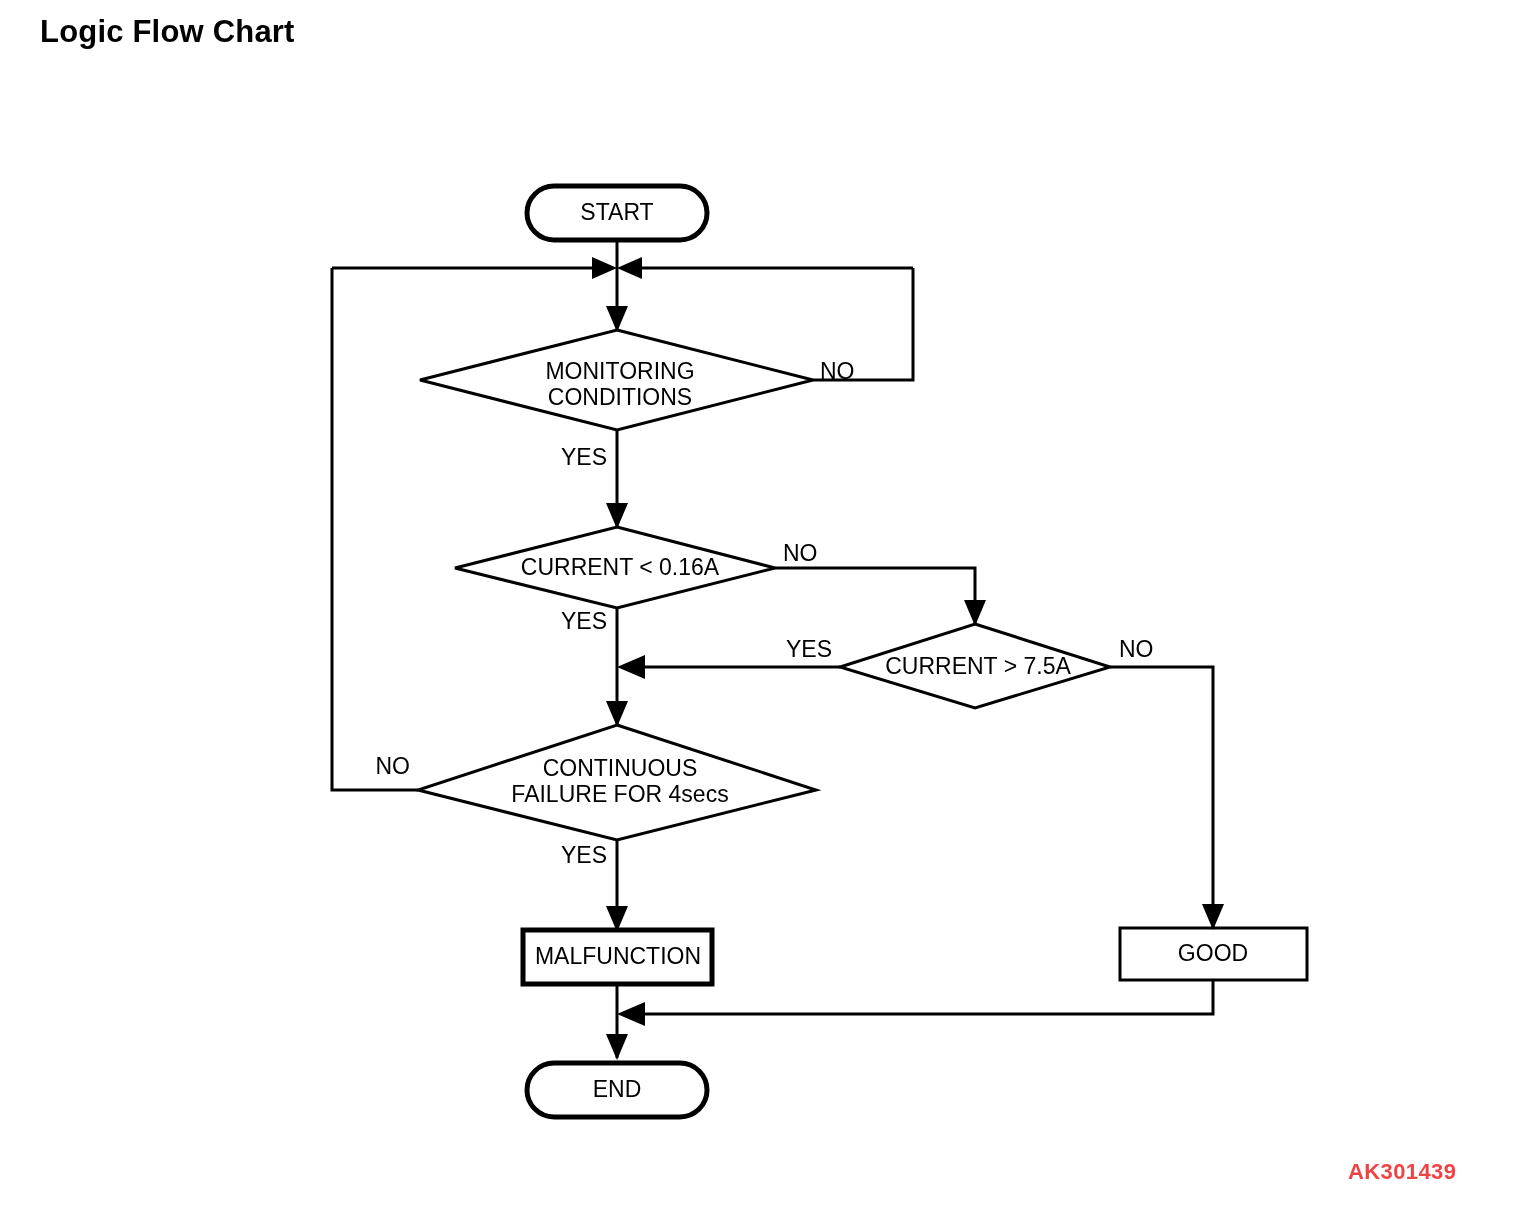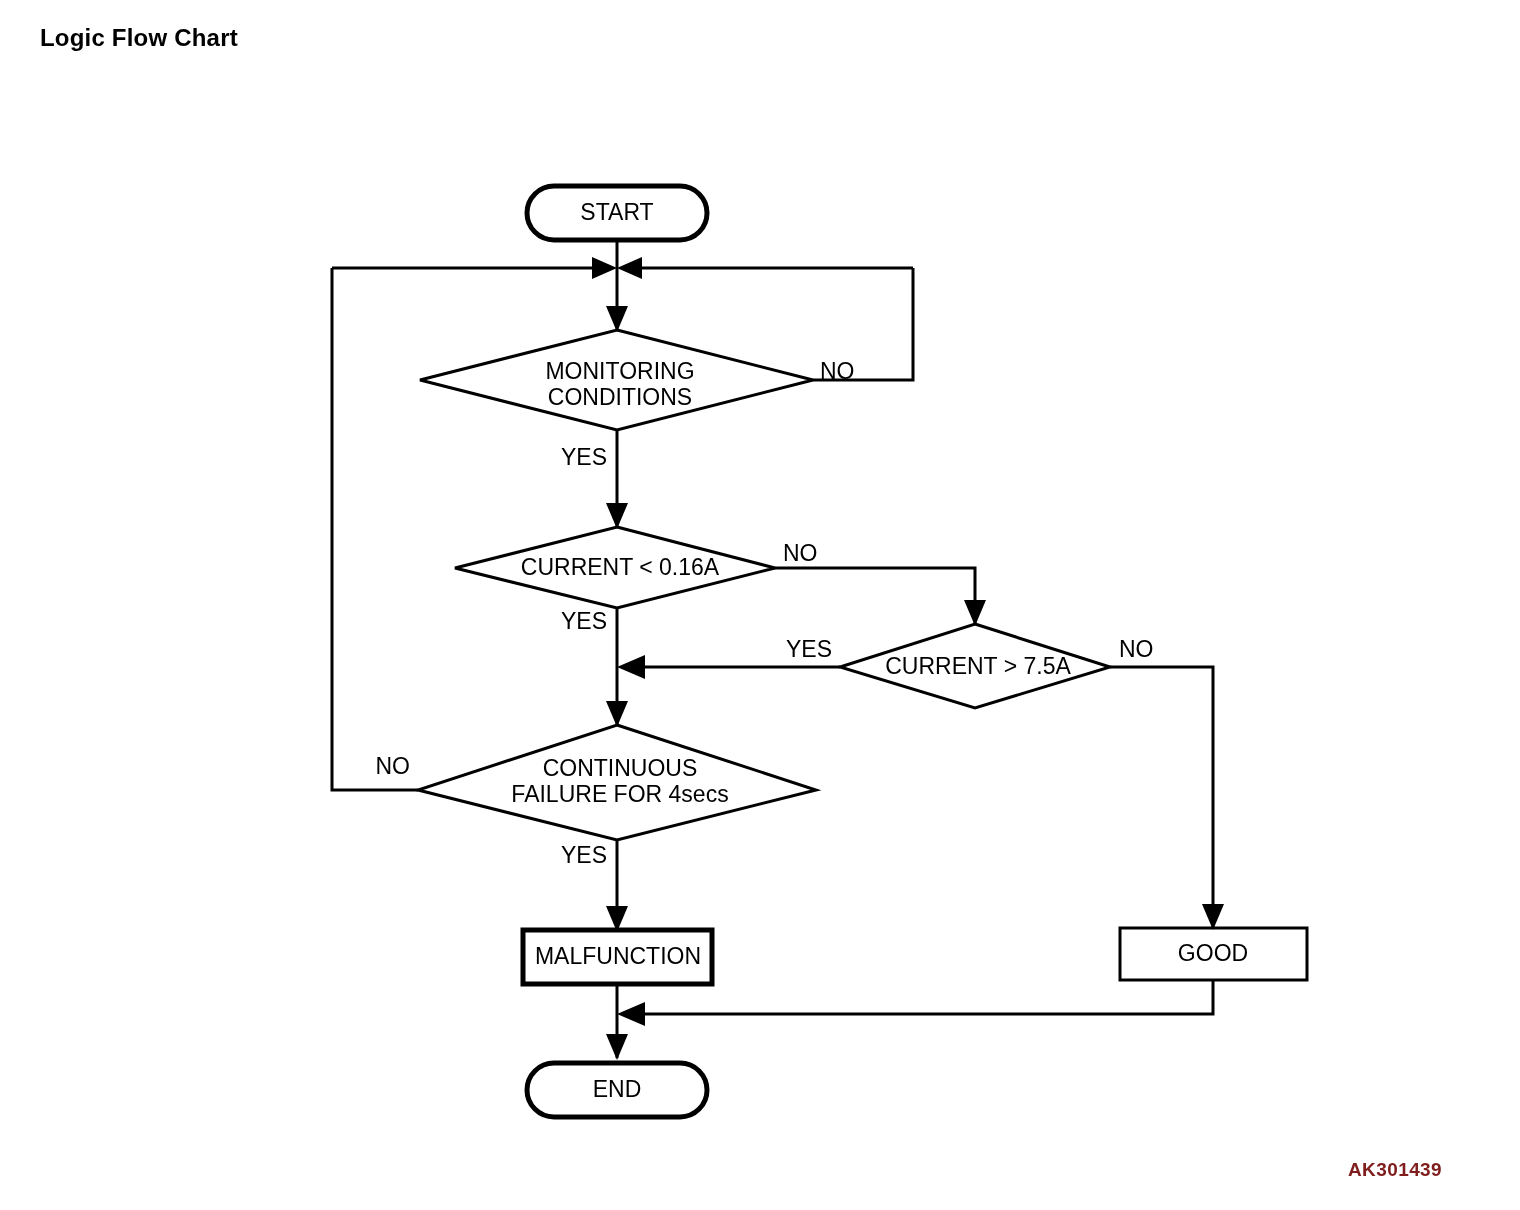--- a/index.html
+++ b/index.html
@@ -10,34 +10,34 @@
   body {
     width: 1520px;
     height: 1210px;
     position: relative;
     font-family: "Liberation Sans", sans-serif;
     overflow: hidden;
   }
   #page-title {
     position: absolute;
     left: 40px;
-    top: 24px;
-    font-size: 24px;
+    top: 14px;
+    font-size: 31px;
     font-weight: bold;
     color: #000000;
     letter-spacing: 0.2px;
     white-space: nowrap;
   }
   #figure-code {
     position: absolute;
     left: 1348px;
     top: 1159px;
-    font-size: 19px;
+    font-size: 22px;
     font-weight: bold;
-    color: #7f1d1d;
+    color: #ef4444;
     letter-spacing: 0.4px;
     white-space: nowrap;
   }
   #flow-svg {
     position: absolute;
     left: 0;
     top: 0;
     width: 1520px;
     height: 1210px;
   }

